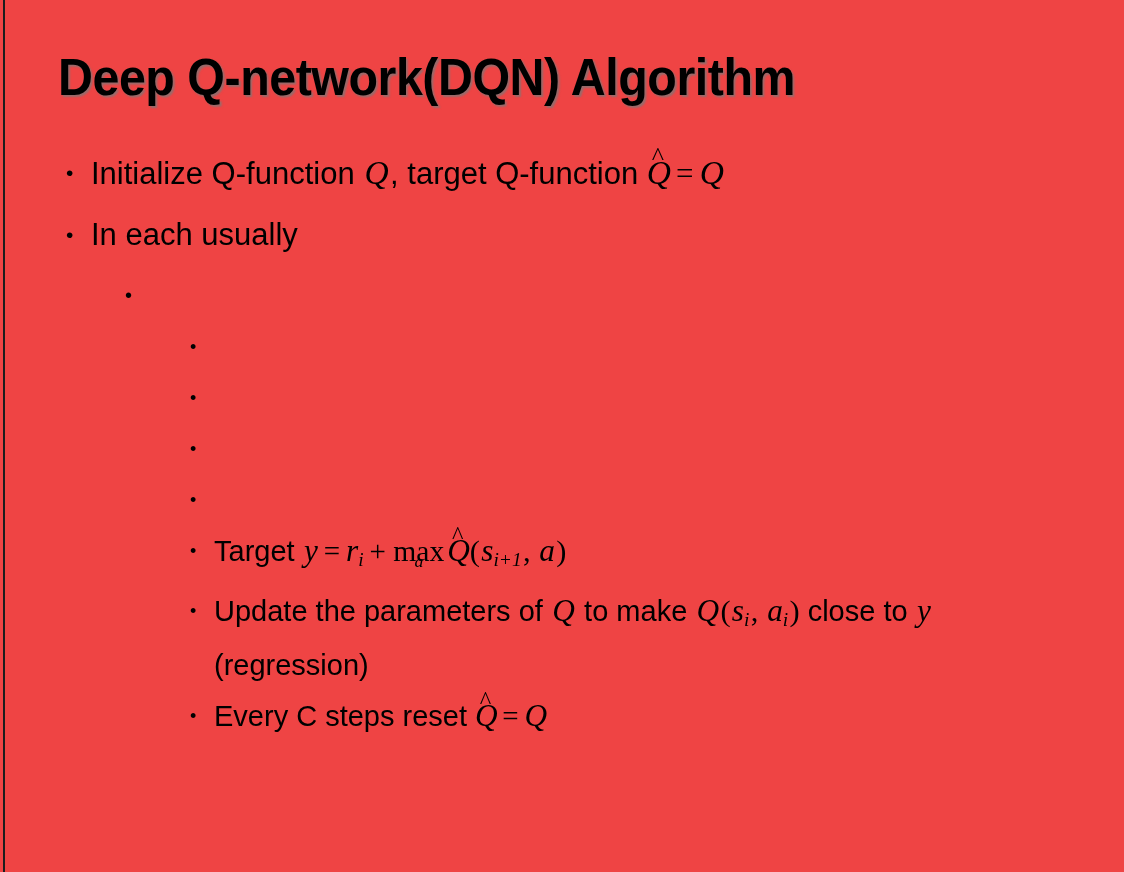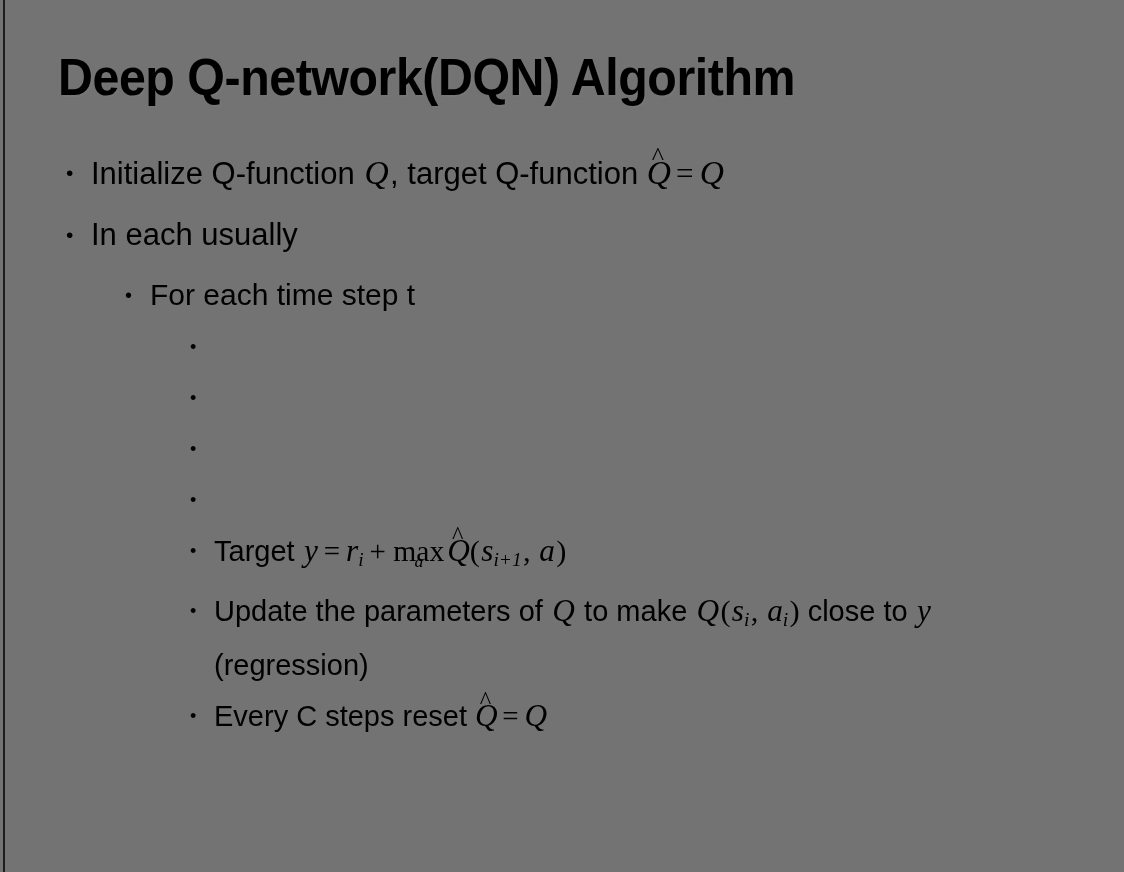--- a/index.html
+++ b/index.html
@@ -8,21 +8,21 @@
     background: #ffffff;
   }
   body {
     font-family: "Liberation Sans", sans-serif;
   }
 
   #slide {
     position: relative;
     width: 1124px;
     height: 872px;
-    background: #737373;
+    background: #ef4444;
     overflow: hidden;
     box-sizing: border-box;
   }
 
   
   #slide-left-border {
     position: absolute;
     left: 3px;
     top: 0;
     width: 2px;
@@ -196,21 +196,20 @@
       <div class="bullet-row lvl1">
         <span class="bullet-dot">•</span>
         <span class="bullet-text">Initialize Q-function <span class="math">Q</span>, target Q-function <span class="hatq"><span class="hat">^</span>Q</span><span class="op">=</span><span class="math">Q</span></span>
       </div>
       <div class="bullet-row lvl1">
         <span class="bullet-dot">•</span>
         <span class="bullet-text">In each usually</span>
       </div>
       <div class="bullet-row lvl2">
         <span class="bullet-dot">•</span>
-        <span class="bullet-text">For each time step t</span>
       </div>
       <div class="bullet-row lvl3">
         <span class="bullet-dot">•</span>
       </div>
       <div class="bullet-row lvl3">
         <span class="bullet-dot">•</span>
       </div>
       <div class="bullet-row lvl3">
         <span class="bullet-dot">•</span>
       </div>

